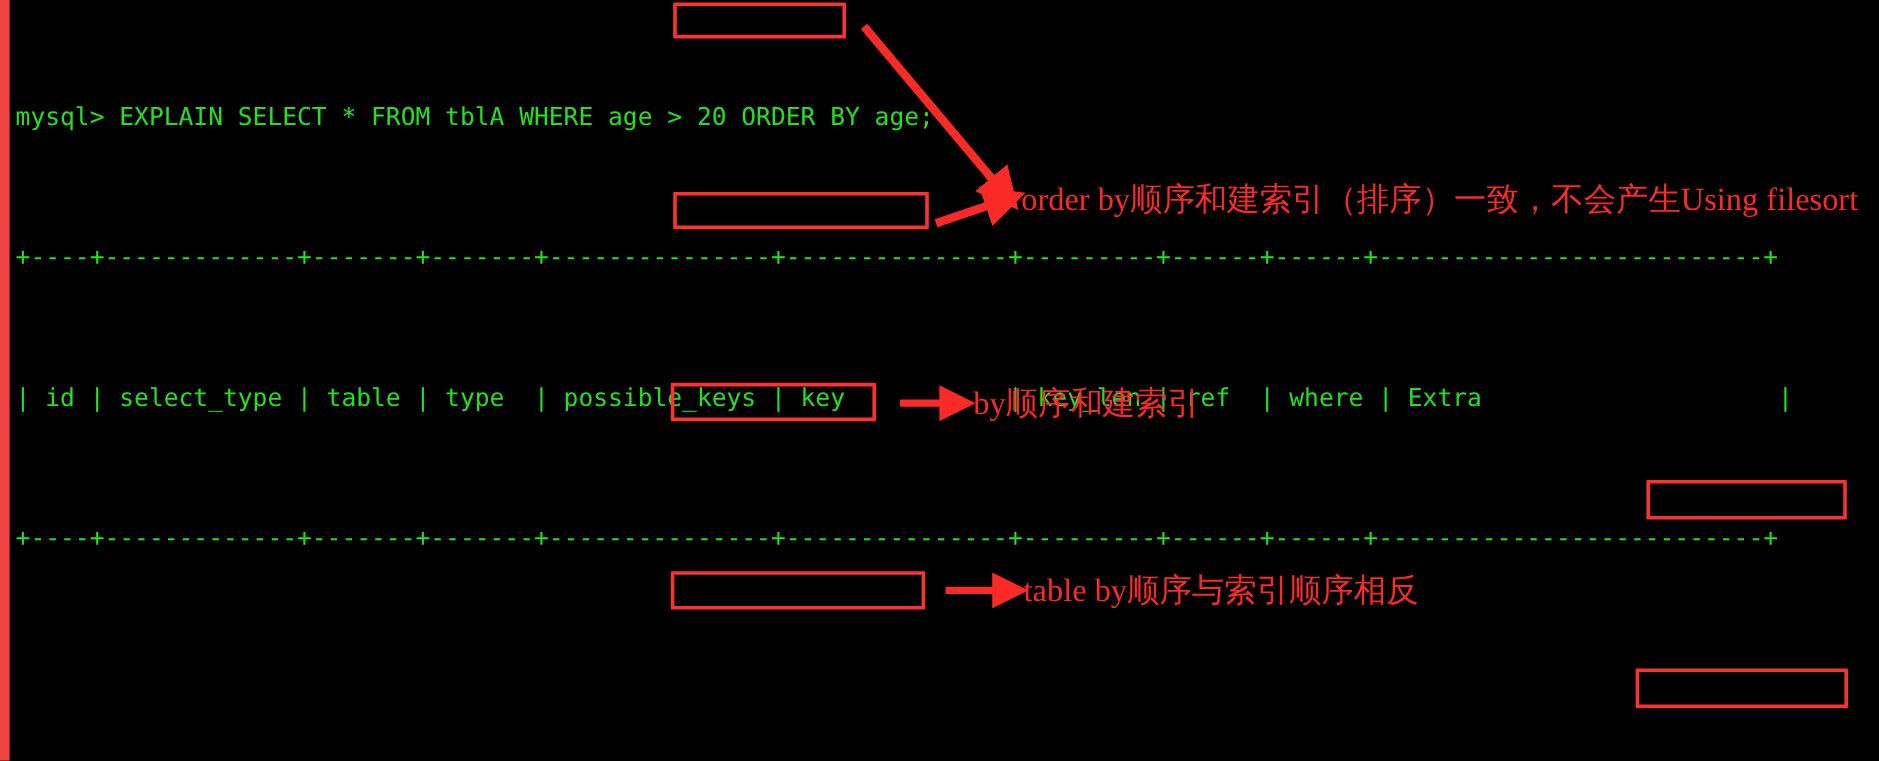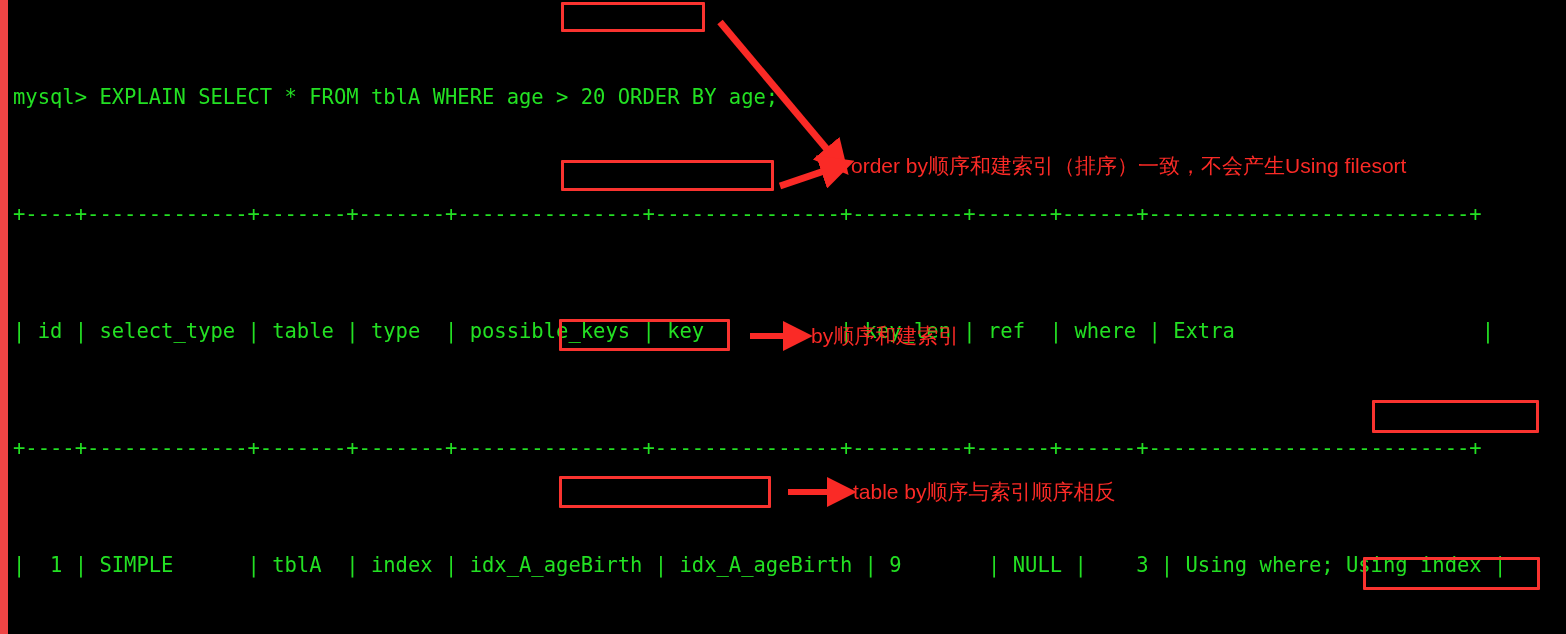--- a/index.html
+++ b/index.html
@@ -38,22 +38,22 @@
     border: 3px solid #f9332f;
     box-sizing: border-box;
     pointer-events: none;
     border-radius: 1px;
   }
 
   
   .anno {
     position: absolute;
     color: #fa2a26;
-    font-family: Liberation Sans, sans-serif;
-    font-size: 21px;
+    font-family: Liberation Serif, serif;
+    font-size: 27px;
     line-height: 24px;
     white-space: nowrap;
     font-weight: 400;
   }
 
   
   .arrow-svg {
     position: absolute;
     left: 0; top: 0;
     width: 1566px; height: 634px;
@@ -63,21 +63,20 @@
 </head>
 <body>
 
 <div id="screen">
 
   <div class="term">
     <span class="blk">mysql&gt; EXPLAIN SELECT * FROM tblA WHERE age &gt; 20 ORDER BY age;</span>
     <span class="blk">+----+-------------+-------+-------+---------------+---------------+---------+------+------+--------------------------+</span>
     <span class="blk">| id | select_type | table | type  | possible_keys | key           | key_len | ref  | where | Extra                    |</span>
     <span class="blk">+----+-------------+-------+-------+---------------+---------------+---------+------+------+--------------------------+</span>
-    <span class="blk">|  1 | SIMPLE      | tblA  | index | idx_A_ageBirth | idx_A_ageBirth | 9       | NULL |    3 | Using where; Using index |</span>
     
     
     <span class="blk"></span>
     
     
     
     
     
     
     

